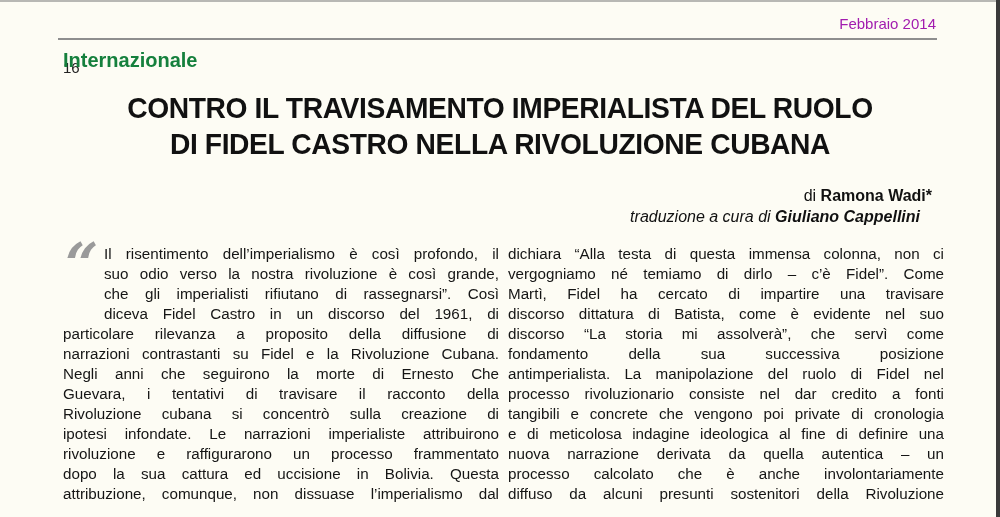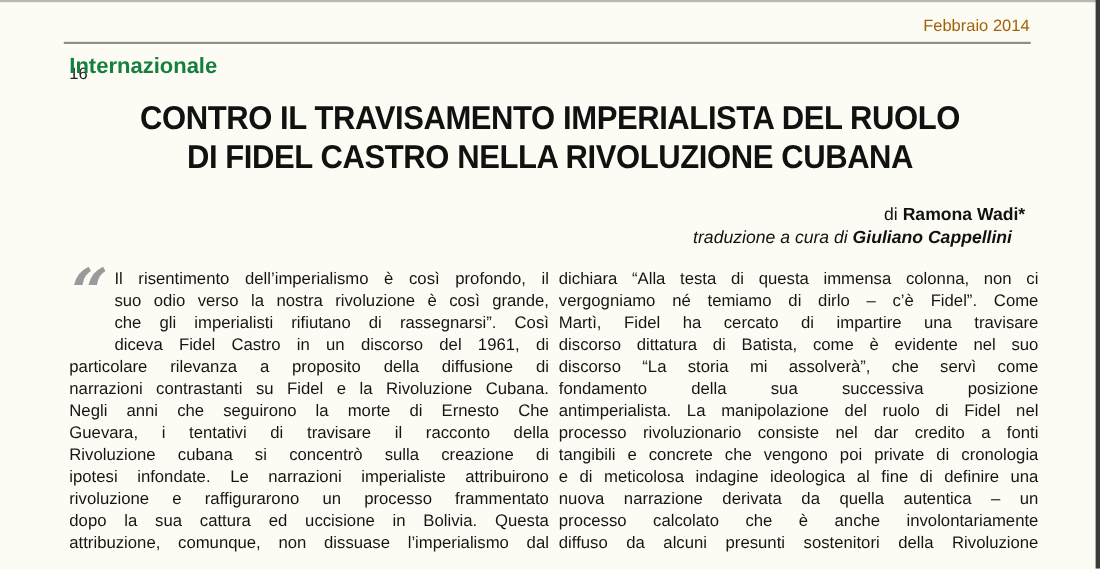--- a/index.html
+++ b/index.html
@@ -31,21 +31,21 @@
       position: absolute;
       left: 63px; top: 15px;
       font-size: 15px;
       color: #222;
       margin-top: 44px;
     }
     .issue-date {
       position: absolute;
       right: 64px; top: 15px;
       font-size: 15px;
-      color: #a16207;
+      color: #a21caf;
     }
     .header-rule {
       position: absolute;
       left: 58px; top: 38px;
       width: 879px; height: 2px;
       background: #8e8e8e;
     }
     .section-label {
       position: absolute;
       left: 63px; top: 49px;

